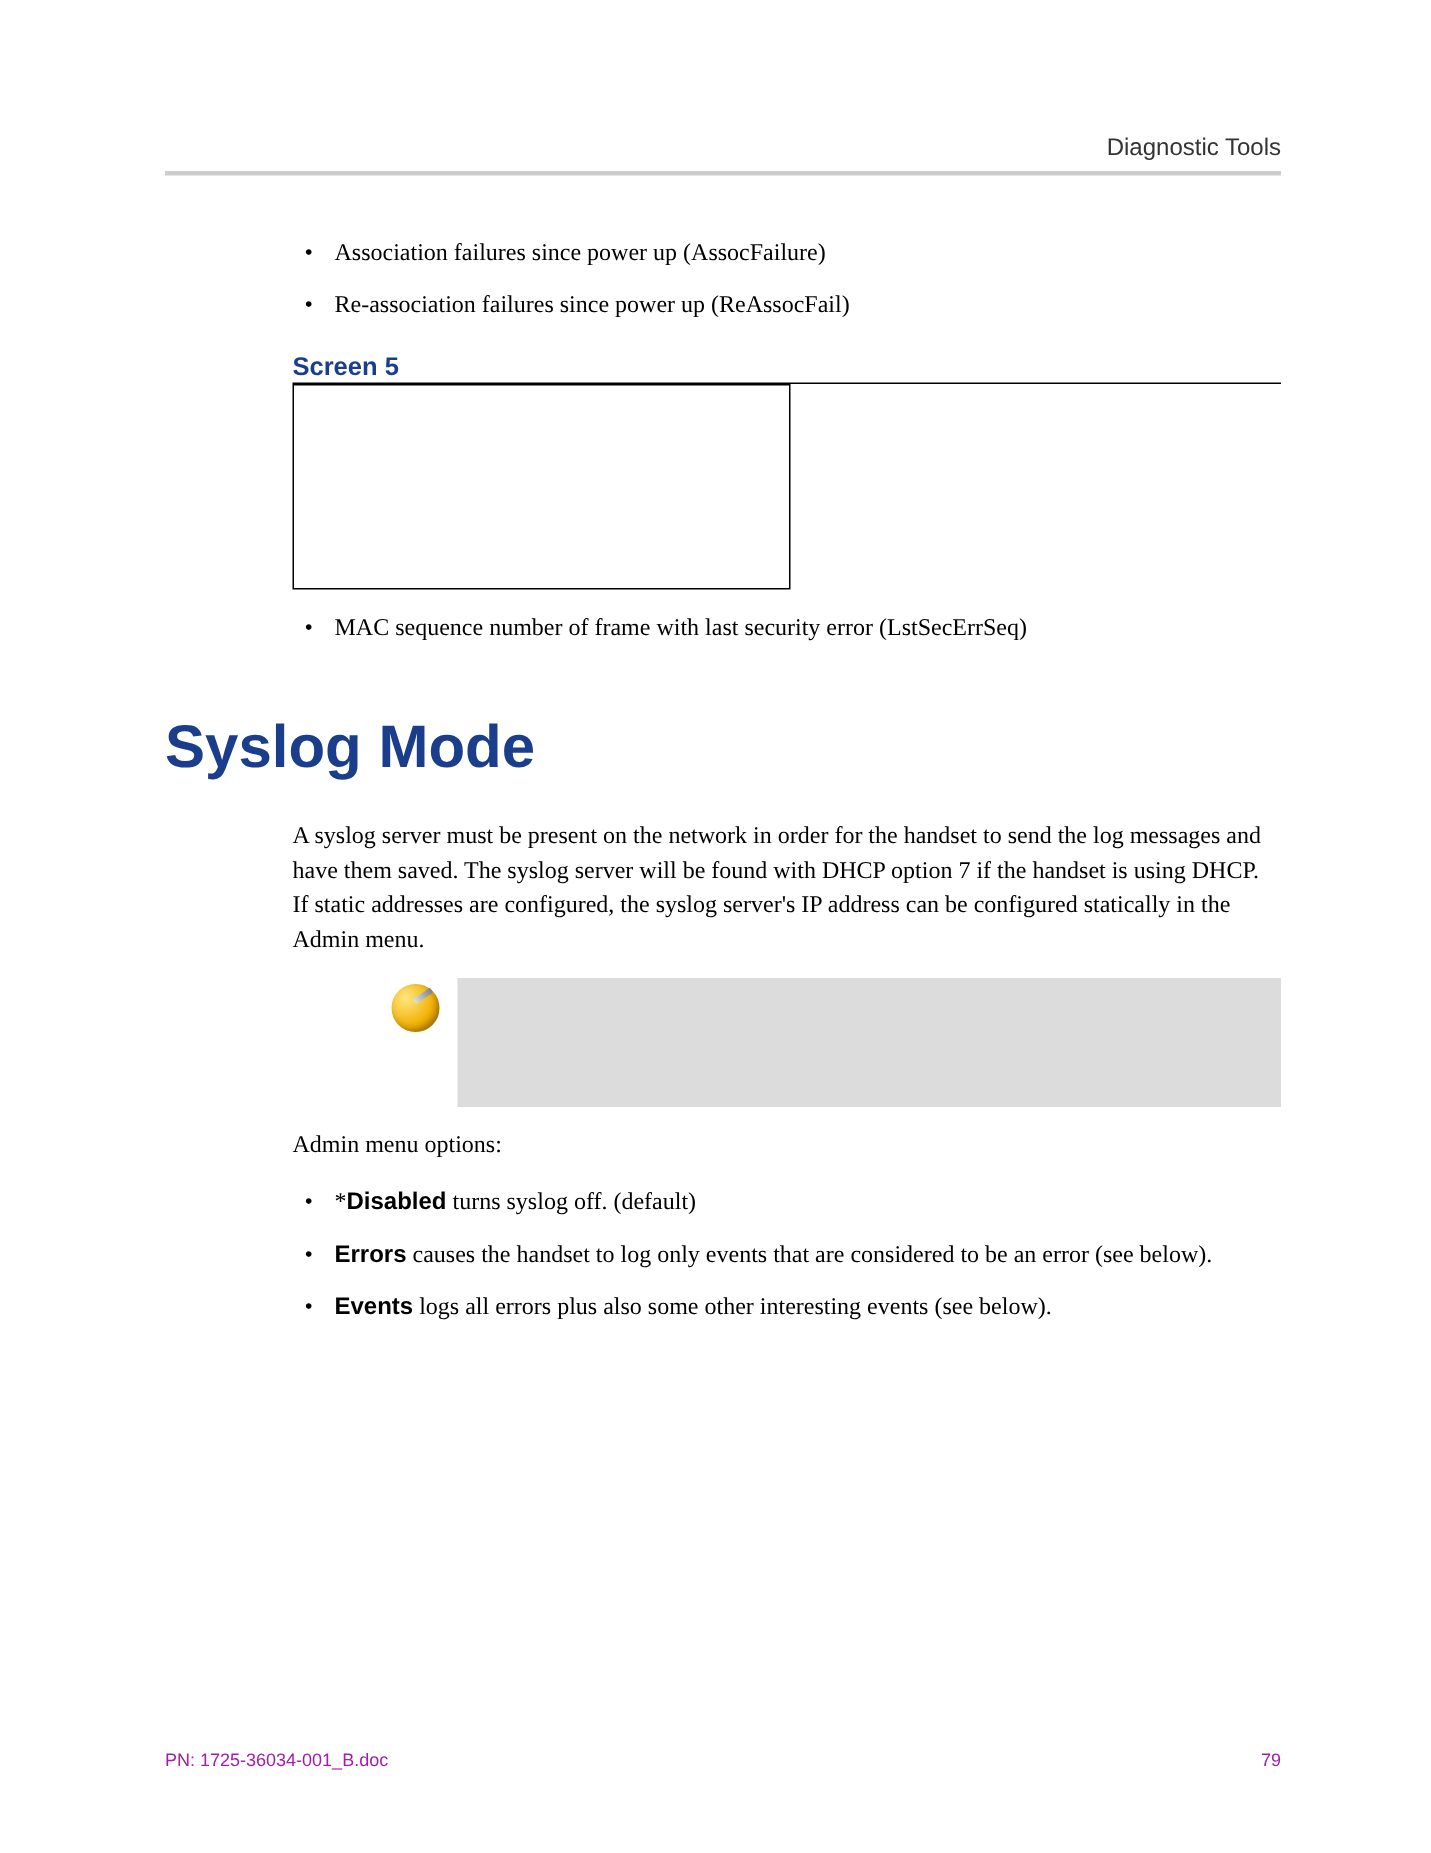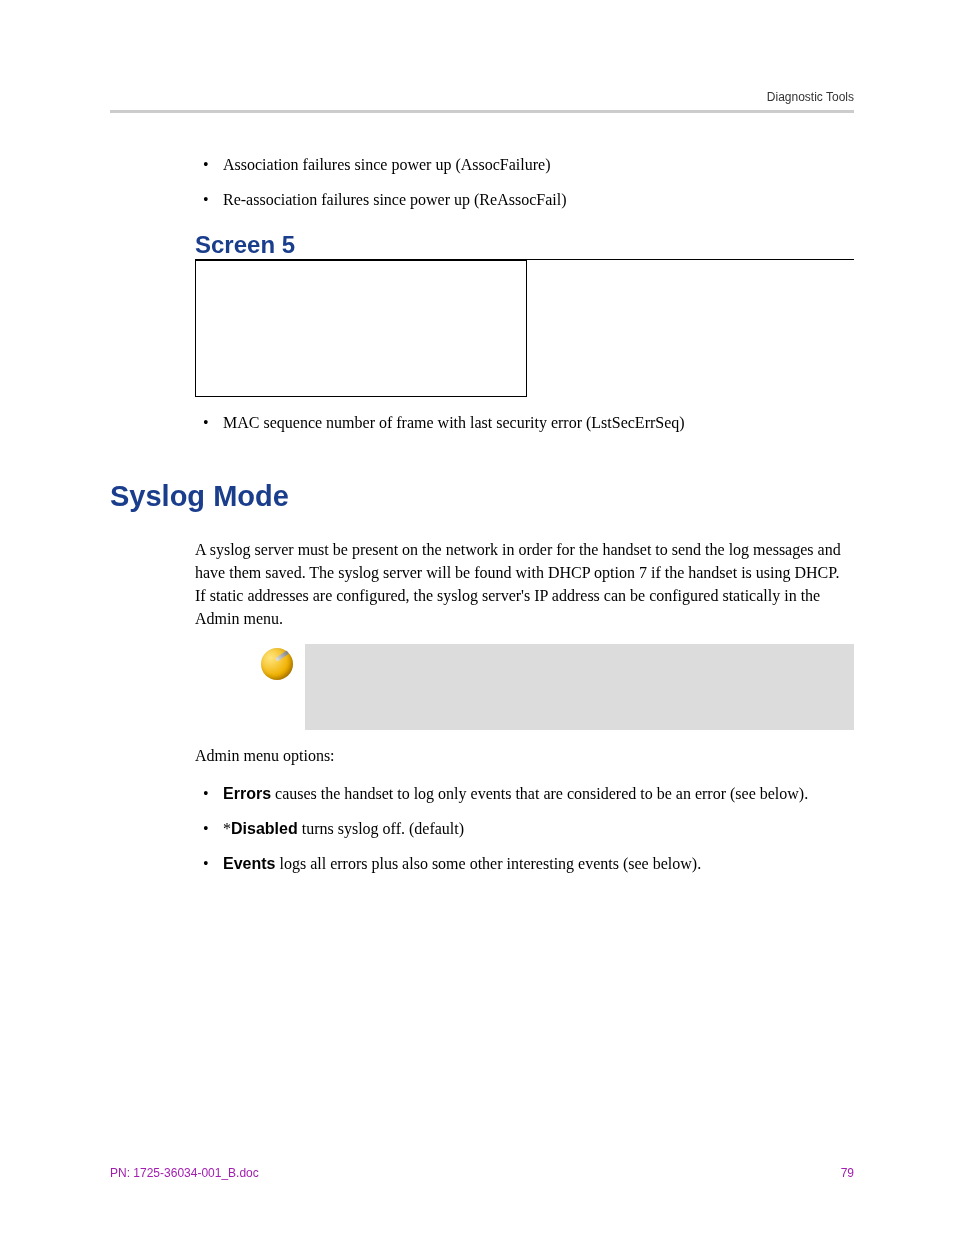--- a/index.html
+++ b/index.html
@@ -15,21 +15,21 @@
   }
   .page {
     box-sizing: border-box;
     padding: 90px 100px 60px 110px;
     height: 100%;
     position: relative;
   }
   .header-right {
     text-align: right;
     font-family: Arial, Helvetica, sans-serif;
-    font-size: 12px;
+    font-size: 16px;
     color: #333;
     margin-bottom: 6px;
   }
   .top-rule {
     border: none;
     border-top: 3px solid #cccccc;
     margin: 0 0 40px 0;
   }
   .content-col {
     margin-left: 85px;
@@ -49,38 +49,38 @@
   ul.bullets li::before {
     content: "•";
     position: absolute;
     left: 8px;
     top: 0;
     font-size: 16px;
   }
   .screen-heading {
     font-family: Arial, Helvetica, sans-serif;
     font-weight: bold;
-    font-size: 24px;
+    font-size: 17px;
     color: #1a3e8c;
     margin: 20px 0 4px 0;
   }
   .underline {
     border-bottom: 1px solid #000;
     margin-bottom: 0;
   }
   .screen-box {
     border: 1px solid #000;
     width: 330px;
     height: 135px;
     margin: 0 0 14px 0;
   }
   .main-heading {
     font-family: Arial, Helvetica, sans-serif;
     font-weight: bold;
-    font-size: 29px;
+    font-size: 40px;
     color: #1a3e8c;
     margin: 45px 0 25px 0;
   }
   .body-para {
     font-size: 16px;
     line-height: 1.45;
     margin: 0 0 14px 0;
     font-family: Liberation Serif, serif;
   }
   .note-row {
@@ -165,24 +165,24 @@
       <div class="note-icon"></div>
       <div class="note-box"></div>
     </div>
   </div>
 
   <div class="content-col">
     <p class="body-para">Admin menu options:</p>
 
     <ul class="bullets">
       <li>
-        <span></span><span class="option-word">Errors</span><span> causes the handset to log only events that are considered to be an error (see below).</span>
+        <span>*</span><span class="option-word">Disabled</span><span> turns syslog off.  (default)</span>
       </li>
       <li>
-        <span>*</span><span class="option-word">Disabled</span><span> turns syslog off.  (default)</span>
+        <span></span><span class="option-word">Errors</span><span> causes the handset to log only events that are considered to be an error (see below).</span>
       </li>
       <li>
         <span></span><span class="option-word">Events</span><span> logs all errors plus also some other interesting events (see below).</span>
       </li>
     </ul>
   </div>
 
   <div class="footer">
     <span>PN: 1725-36034-001_B.doc</span>
     <span>79</span>

